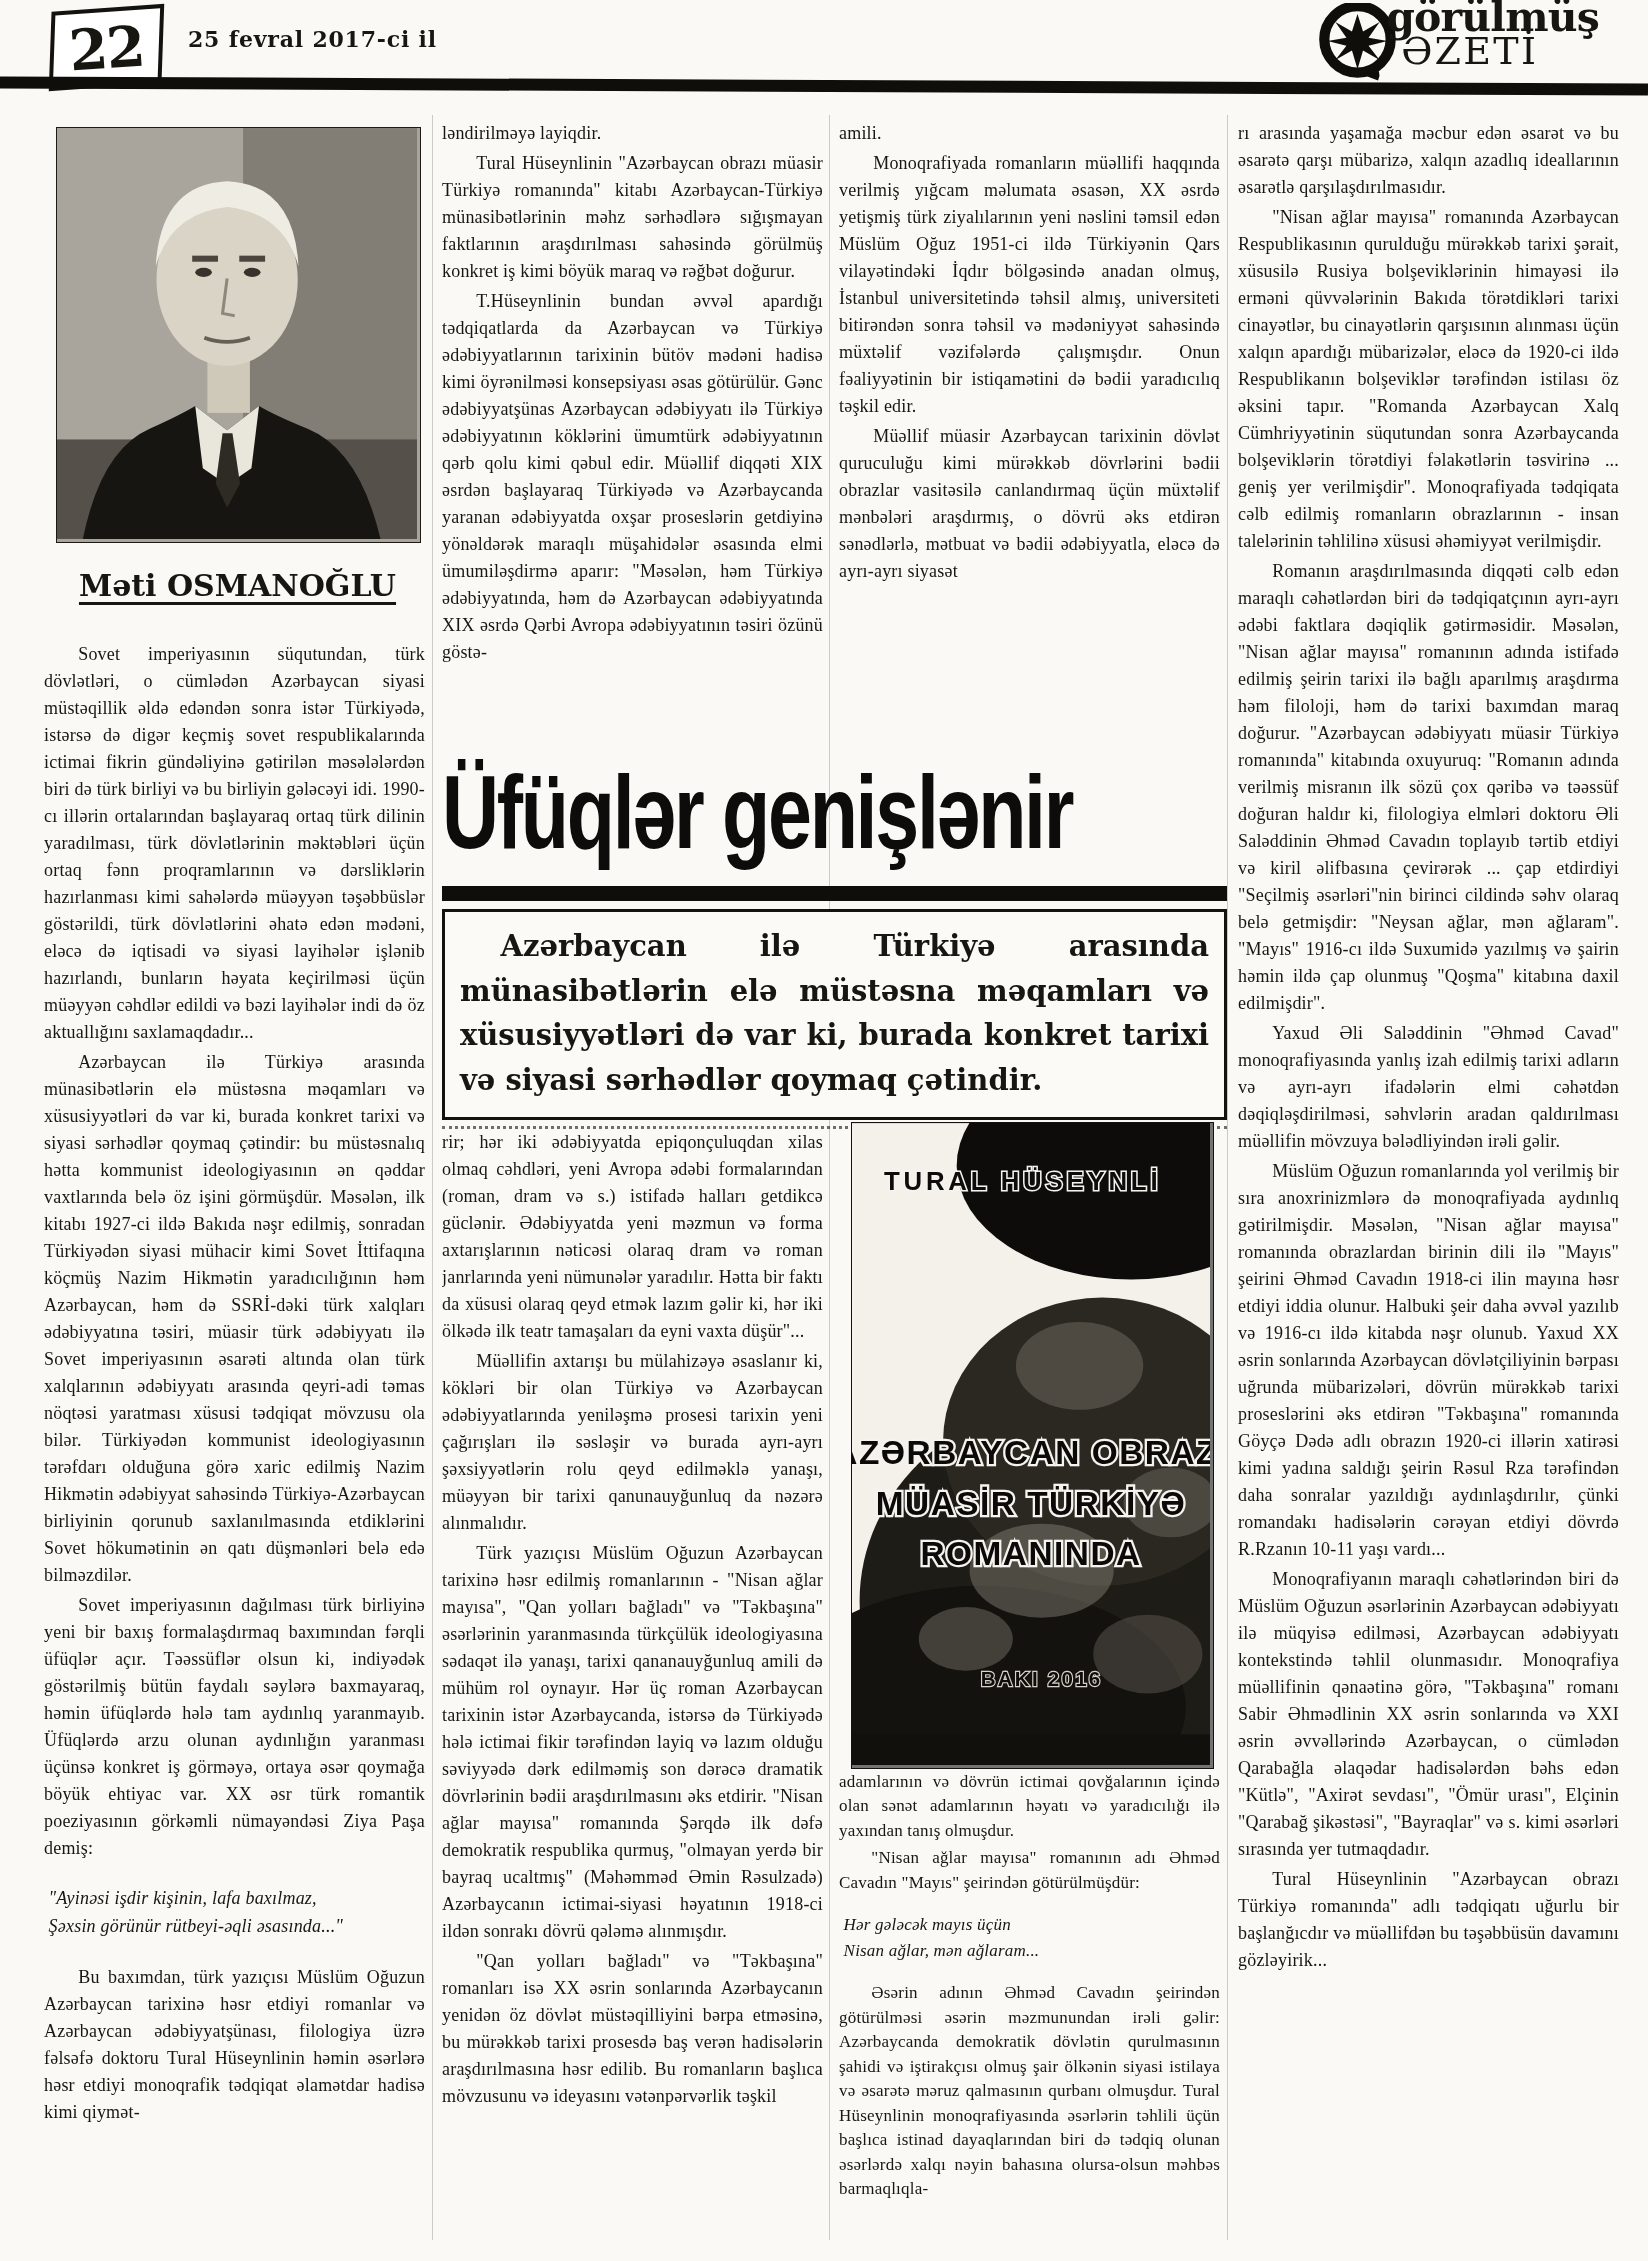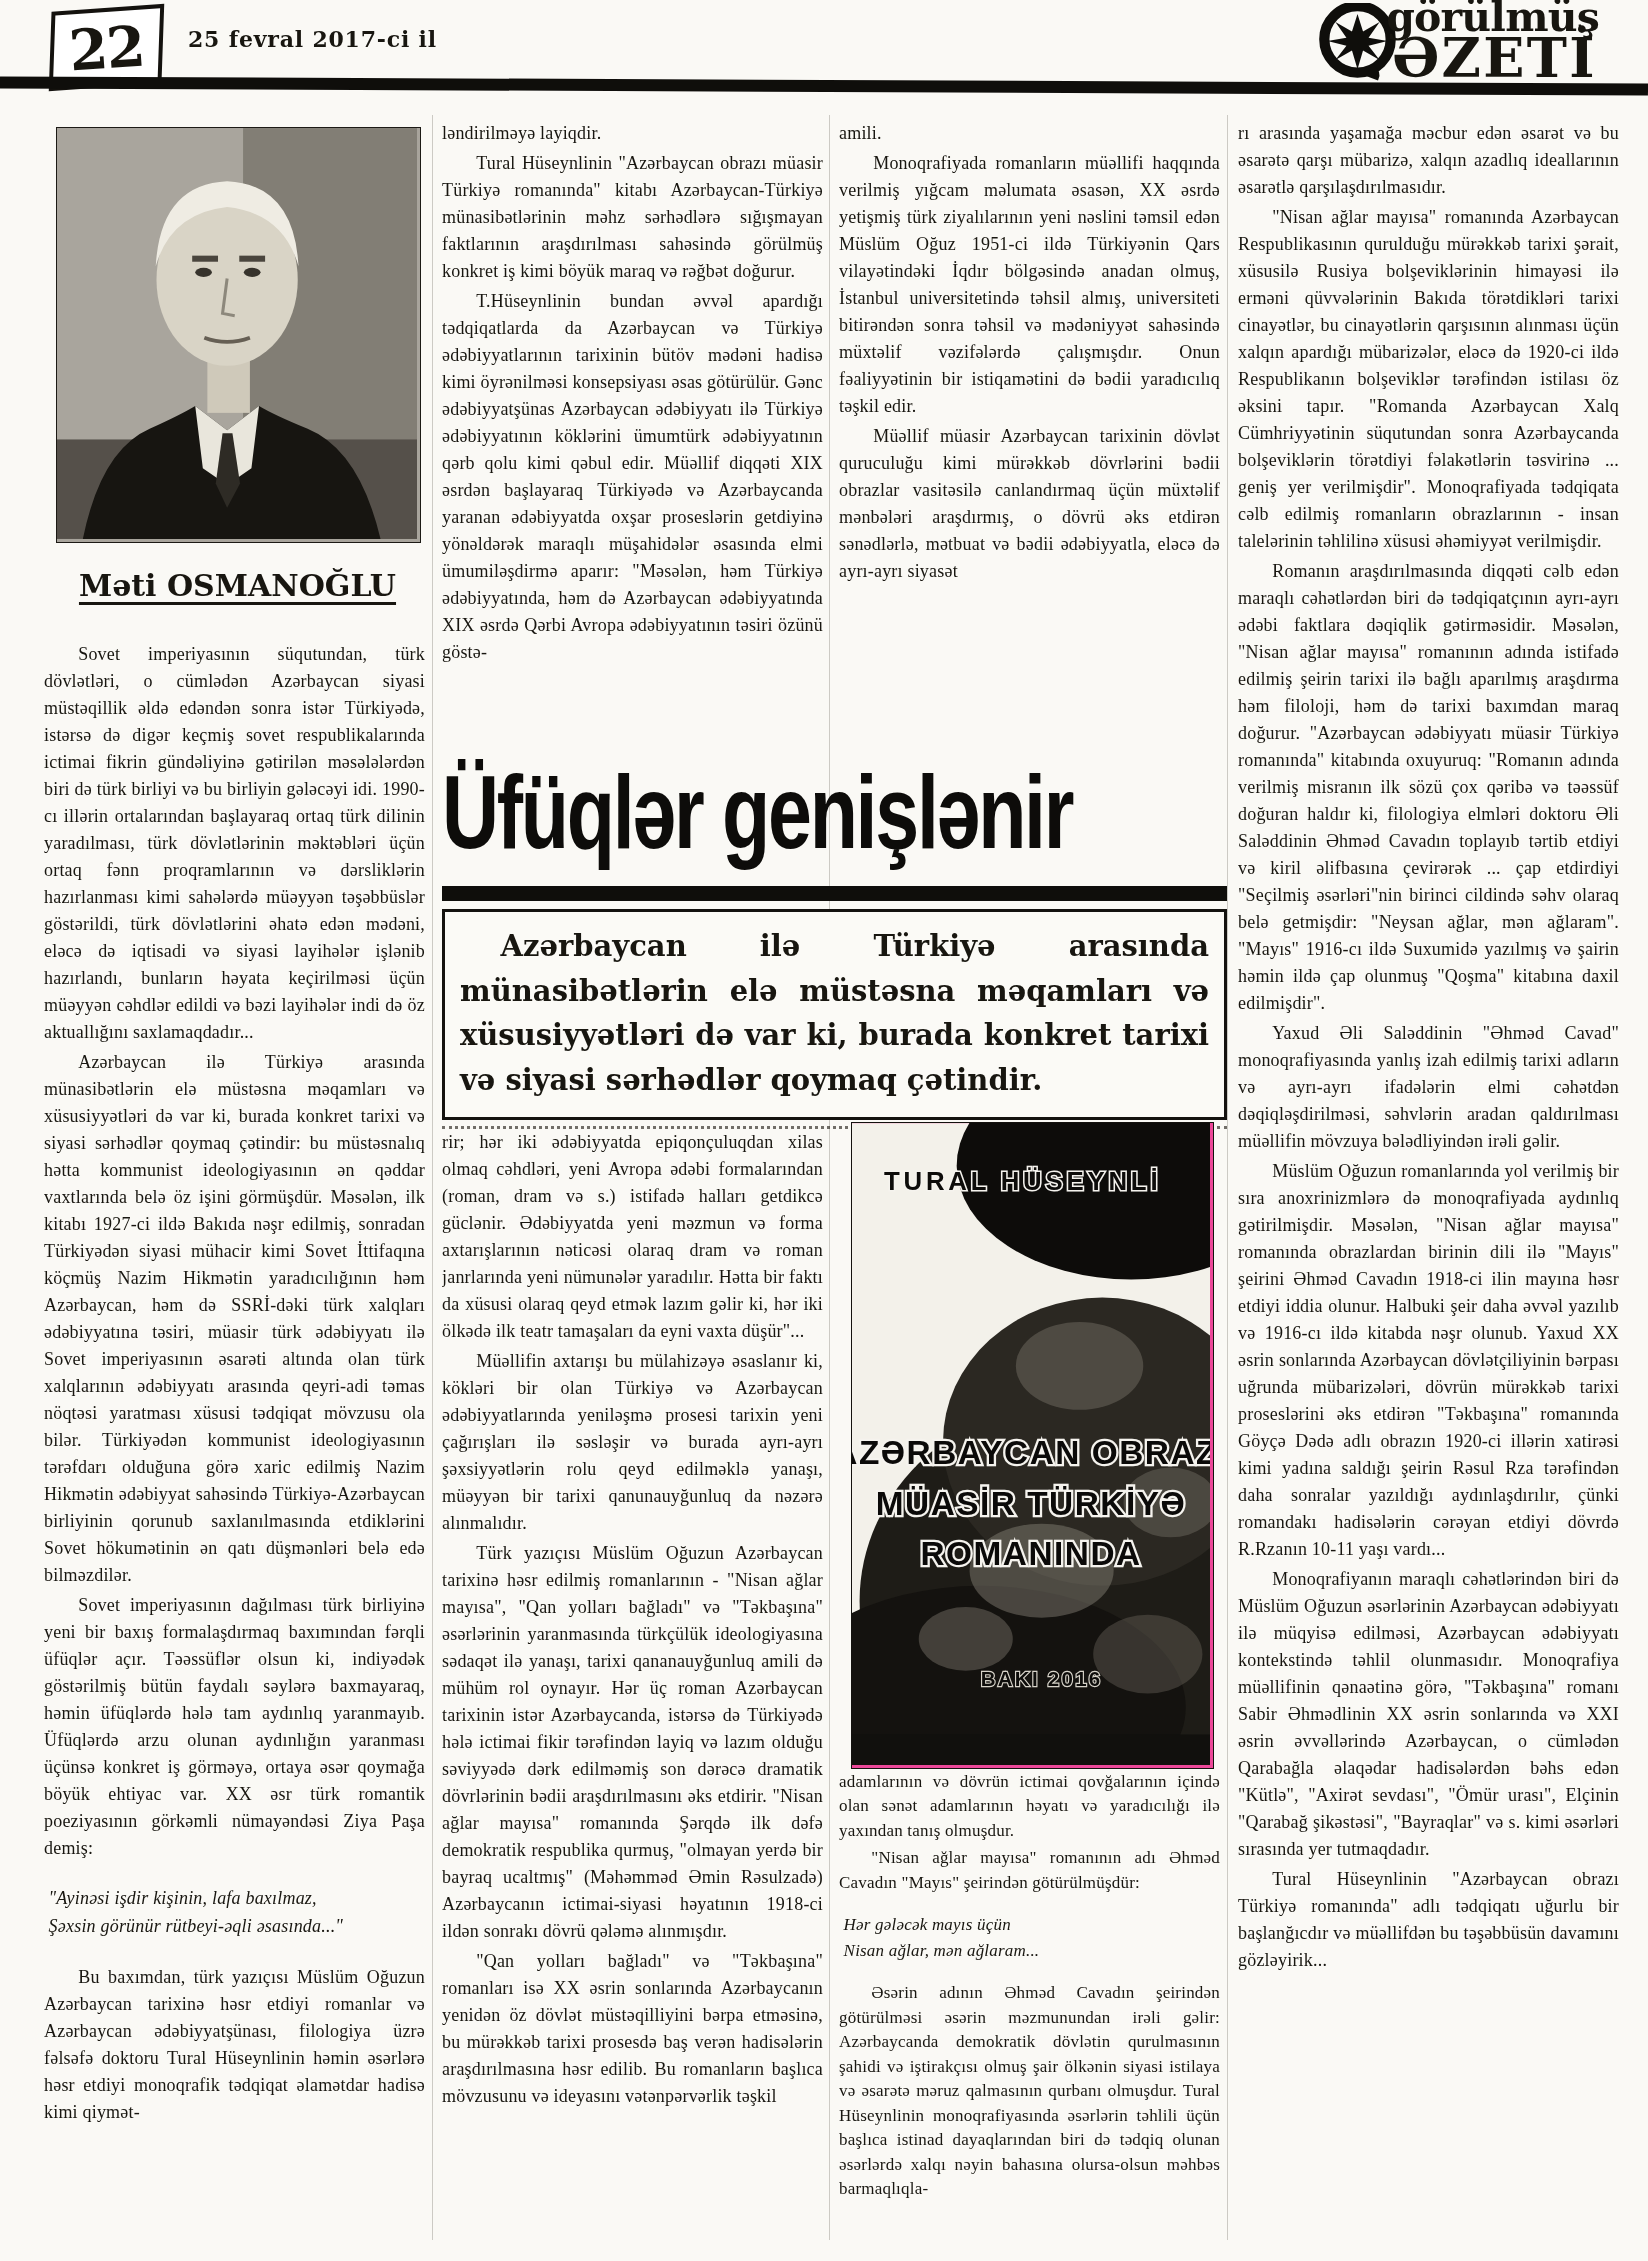--- a/index.html
+++ b/index.html
@@ -25,21 +25,21 @@
     font-family:"DejaVu Serif", serif;font-weight:bold;font-size:22px;
     letter-spacing:0.8px;
   }
   .masthead{
     position:absolute;right:49px;top:-1.5px;
     display:flex;align-items:flex-start;
   }
   .masthead .orn{width:79px;height:79px;margin-top:4.6px;}
   .masthead-text{margin-left:-10.6px;line-height:0.88;text-align:left;}
   .masthead-line1{font-family:"DejaVu Serif", serif;font-weight:bold;font-size:41px;letter-spacing:-0.8px;}
-  .masthead-line2{font-family:"DejaVu Serif", serif;font-weight:bold;font-size:54px;letter-spacing:2.3px;margin-left:6px;}
+  .masthead-line2{font-family:"DejaVu Serif", serif;font-weight:normal;font-size:38px;letter-spacing:2.3px;margin-left:15px;}
   .header-rule{
     position:absolute;left:0;top:80px;width:1648px;height:12px;
     background:#0f0e0b;transform:rotate(0.25deg);
   }
   
   .col-sep{position:absolute;top:115px;height:2125px;width:0.8px;background:rgba(40,35,25,0.22);}
   
   .photo-frame{
     position:absolute;left:56px;top:127px;width:363px;height:414px;
     border:1.5px solid #1c1a15;background:#a8a49c;
@@ -77,21 +77,21 @@
   .headline-bar{height:15px;background:#0f0e0b;margin-top:47px;}
   .lead-box{
     border:3px solid #14120f;margin-top:7.6px;padding:12px 15px 13.7px 15px;
     font-family:"DejaVu Serif", serif;font-weight:bold;font-size:29px;line-height:1.55;
     text-align:justify;text-indent:1.4em;background:#fbfaf6;
   }
   .dashed-rule{border-bottom:3px dotted rgba(40,36,28,0.65);margin-top:6px;}
   
   .book-cover{
     position:absolute;left:851px;top:1122px;width:361px;height:645px;
-    border:1.5px solid #14120f;background:#ec4899;
+    border:1.5px solid #14120f;background:#737373;
   }
   .cover-author{font-family:"Liberation Sans", sans-serif;font-weight:bold;letter-spacing:5px;}
   .cover-title{font-family:"Liberation Sans", sans-serif;font-weight:bold;letter-spacing:2px;}
   .cover-imprint{font-family:"Liberation Sans", sans-serif;font-weight:bold;letter-spacing:3px;}
 </style>
 </head>
 <body>
 
 <div class="page-badge">
   <span>22</span>

